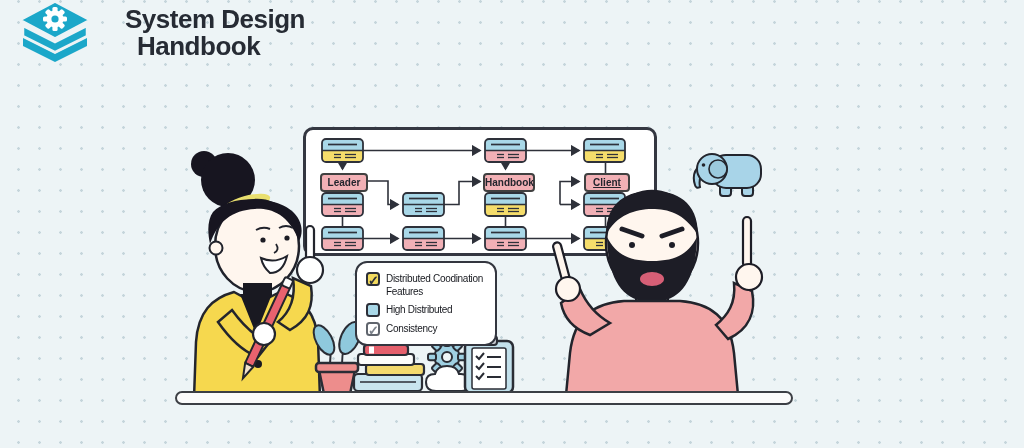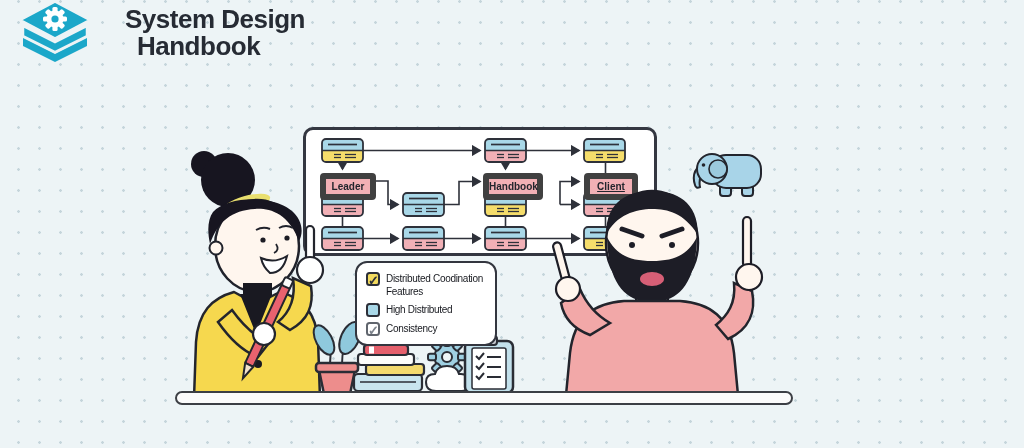--- a/index.html
+++ b/index.html
@@ -13,21 +13,21 @@
   
   .logo-wrap{position:absolute;left:15px;top:0;display:flex;align-items:center;gap:24px;}
   .logo-icon{width:80px;height:62px;}
   .brand{margin-left:6px;margin-top:4px;color:#262b34;font-weight:700;
          font-size:26px;line-height:27px;letter-spacing:-0.5px;}
   .brand .l2{margin-left:12px;}
   
   .whiteboard{position:absolute;left:303px;top:127px;width:354px;height:129px;
     background:#ffffff;border:3px solid #343741;border-radius:10px;box-sizing:border-box;}
   .wb-svg{position:absolute;left:-3px;top:-3px;}
-  .node-label{position:absolute;height:15px;background:#f2b0b5;border:6px solid #404040;
+  .node-label{position:absolute;height:15px;background:#f2b0b5;border:2px solid #404040;
     border-radius:4px;font-size:10px;font-weight:700;color:#23252d;text-align:center;
     line-height:15px;box-sizing:content-box;}
   
   .card{position:absolute;left:355px;top:261px;width:142px;background:#ffffff;
     border:2.5px solid #33363f;border-radius:12px;box-sizing:border-box;
     padding:9px 8px 8px 9px;z-index:8;}
   .card .row{display:flex;align-items:flex-start;margin-bottom:5px;}
   .card .row:last-child{margin-bottom:0;}
   .cb{flex:0 0 auto;width:14px;height:14px;border:2px solid #2c2f38;border-radius:3.5px;
     margin-right:6px;font-size:13px;line-height:13px;font-weight:700;text-align:center;

